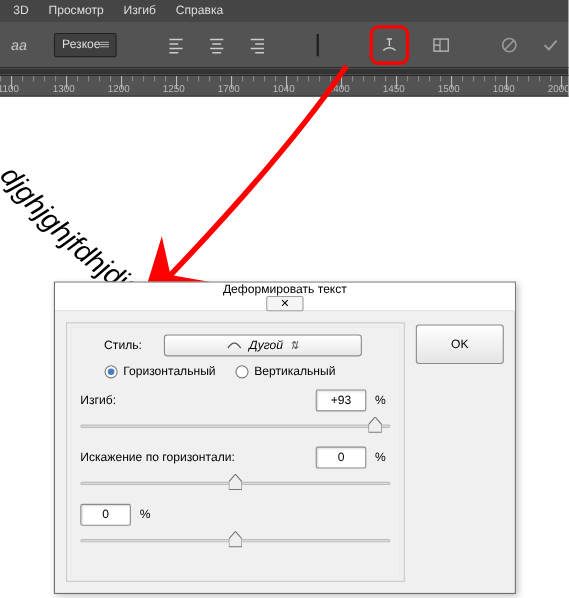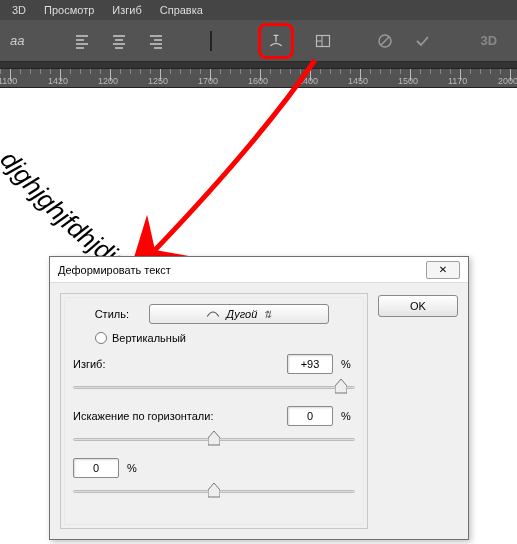--- a/index.html
+++ b/index.html
@@ -37,27 +37,27 @@
   .canvas-area { background: #fff; position: absolute; top: 88px; left: 0; right: 0; bottom: 0; }
 
   
   .warped-text { position: absolute; top: 62px; left: -6px; }
 
   
   .red-arrow { position: absolute; top: 0; left: 0; pointer-events: none; }
 
   
   .dialog { position: absolute; top: 256px; left: 49px; width: 420px; background: #f0f0f0; border: 1px solid #707070; box-shadow: 2px 2px 6px rgba(0,0,0,0.25); font-size: 11px; color: #000; }
-  .dlg-title { height: 26px; display: flex; align-items: center; justify-content: space-between; padding: 0 8px; background: #fff; border-bottom: 1px solid #ddd; }
+  .dlg-title { height: 26px; display: flex; align-items: center; justify-content: space-between; padding: 0 8px; background: #fff; border-bottom: 1px solid #ddd; flex-direction: column; }
   .dlg-close { width: 34px; height: 18px; border: 1px solid #a0a0a0; border-radius: 2px; background: #f5f5f5; display: flex; align-items: center; justify-content: center; font-size: 10px; }
   .dlg-body { padding: 10px; display: flex; gap: 10px; }
   .dlg-left { flex: 1; border: 1px solid #c8c8c8; padding: 10px 12px 18px 12px; background: #f0f0f0; position: relative; }
   .dlg-left::before { content:""; position:absolute; inset:3px; border:1px solid #e9e9e9; pointer-events:none; }
   .dlg-right { width: 80px; display: flex; flex-direction: column; gap: 8px; padding-top: 2px; }
-  .btn { height: 22px; border: 1px solid #8a8a8a; border-radius: 3px; background: linear-gradient(#fff,#e4e4e4); display:flex; align-items:center; justify-content:center; font-size:11px; }
+  .btn { height: 36px; border: 1px solid #8a8a8a; border-radius: 3px; background: linear-gradient(#fff,#e4e4e4); display:flex; align-items:center; justify-content:center; font-size:11px; }
 
   .row { display: flex; align-items: center; margin-bottom: 8px; gap: 20px; }
   .row .lbl { text-align: right; }
   .style-row .lbl { width: 56px; }
   .style-select { flex:1; max-width: 180px; height: 20px; border: 1px solid #8a8a8a; border-radius: 3px; background: linear-gradient(#fff,#e8e8e8); display:flex; align-items:center; padding: 0 6px; gap:6px; justify-content: center; font-style: italic; }
   .style-select .left { display:flex; align-items:center; gap:6px;}
   .arc-icon { width: 14px; height: 10px; }
   .chev { font-size: 10px; color:#555; }
 
   .radio-row { display:flex; gap: 18px; margin: 6px 0 10px 22px; align-items:center; }
@@ -80,20 +80,28 @@
 
 <div class="menubar">
   <span>3D</span>
   <span>Просмотр</span>
   <span>Изгиб</span>
   <span>Справка</span>
 </div>
 
 <div class="optbar">
   <span class="aa-icon">aа</span>
+  <div class="dropdown">
+    <span>Резкое</span>
+    <div class="dd-lines">
+        <div></div>
+        <div></div>
+        <div></div>
+      </div>
+  </div>
   <div class="sep"></div>
 
   <div class="icon-btn">
     <svg viewBox="0 0 16 16">
         <path stroke="#ccc" stroke-width="1.4" d="M2 3h12M2 7h8M2 11h12M2 15h8"></path>
       </svg>
   </div>
   <div class="icon-btn">
     <svg viewBox="0 0 16 16">
         <path stroke="#ccc" stroke-width="1.4" d="M2 3h12M4 7h8M2 11h12M4 15h8"></path>
@@ -154,21 +162,21 @@
       <div class="tick">
         <span>1100</span>
         <div class="minor">
           <div style="left: 10px;"></div>
           <div style="left: 20px;"></div>
           <div style="left: 30px;"></div>
           <div style="left: 40px;"></div>
         </div>
       </div>
       <div class="tick">
-        <span>1420</span>
+        <span>1300</span>
         <div class="minor">
           <div style="left: 10px;"></div>
           <div style="left: 20px;"></div>
           <div style="left: 30px;"></div>
           <div style="left: 40px;"></div>
         </div>
       </div>
       <div class="tick">
         <span>1200</span>
         <div class="minor">
@@ -190,21 +198,21 @@
       <div class="tick">
         <span>1700</span>
         <div class="minor">
           <div style="left: 10px;"></div>
           <div style="left: 20px;"></div>
           <div style="left: 30px;"></div>
           <div style="left: 40px;"></div>
         </div>
       </div>
       <div class="tick">
-        <span>1600</span>
+        <span>1040</span>
         <div class="minor">
           <div style="left: 10px;"></div>
           <div style="left: 20px;"></div>
           <div style="left: 30px;"></div>
           <div style="left: 40px;"></div>
         </div>
       </div>
       <div class="tick">
         <span>1400</span>
         <div class="minor">
@@ -226,21 +234,21 @@
       <div class="tick">
         <span>1500</span>
         <div class="minor">
           <div style="left: 10px;"></div>
           <div style="left: 20px;"></div>
           <div style="left: 30px;"></div>
           <div style="left: 40px;"></div>
         </div>
       </div>
       <div class="tick">
-        <span>1170</span>
+        <span>1090</span>
         <div class="minor">
           <div style="left: 10px;"></div>
           <div style="left: 20px;"></div>
           <div style="left: 30px;"></div>
           <div style="left: 40px;"></div>
         </div>
       </div>
       <div class="tick">
         <span>2000</span>
         <div class="minor"></div>
@@ -289,20 +297,24 @@
             <svg class="arc-icon" viewBox="0 0 16 12">
                 <path d="M1 9 Q8 -2 15 9" stroke="#555" stroke-width="1.3" fill="none"></path>
               </svg>
             <span>Дугой</span>
           </div>
           <span class="chev">⇅</span>
         </div>
       </div>
 
       <div class="radio-row">
+        <div class="radio sel">
+          <span class="r"></span>
+          <span>Горизонтальный</span>
+        </div>
         <div class="radio">
           <span class="r"></span>
           <span>Вертикальный</span>
         </div>
       </div>
 
       <div class="param-row">
         <span class="plabel">Изгиб:</span>
         <div class="numbox">+93</div>
         <span class="pct">%</span>

